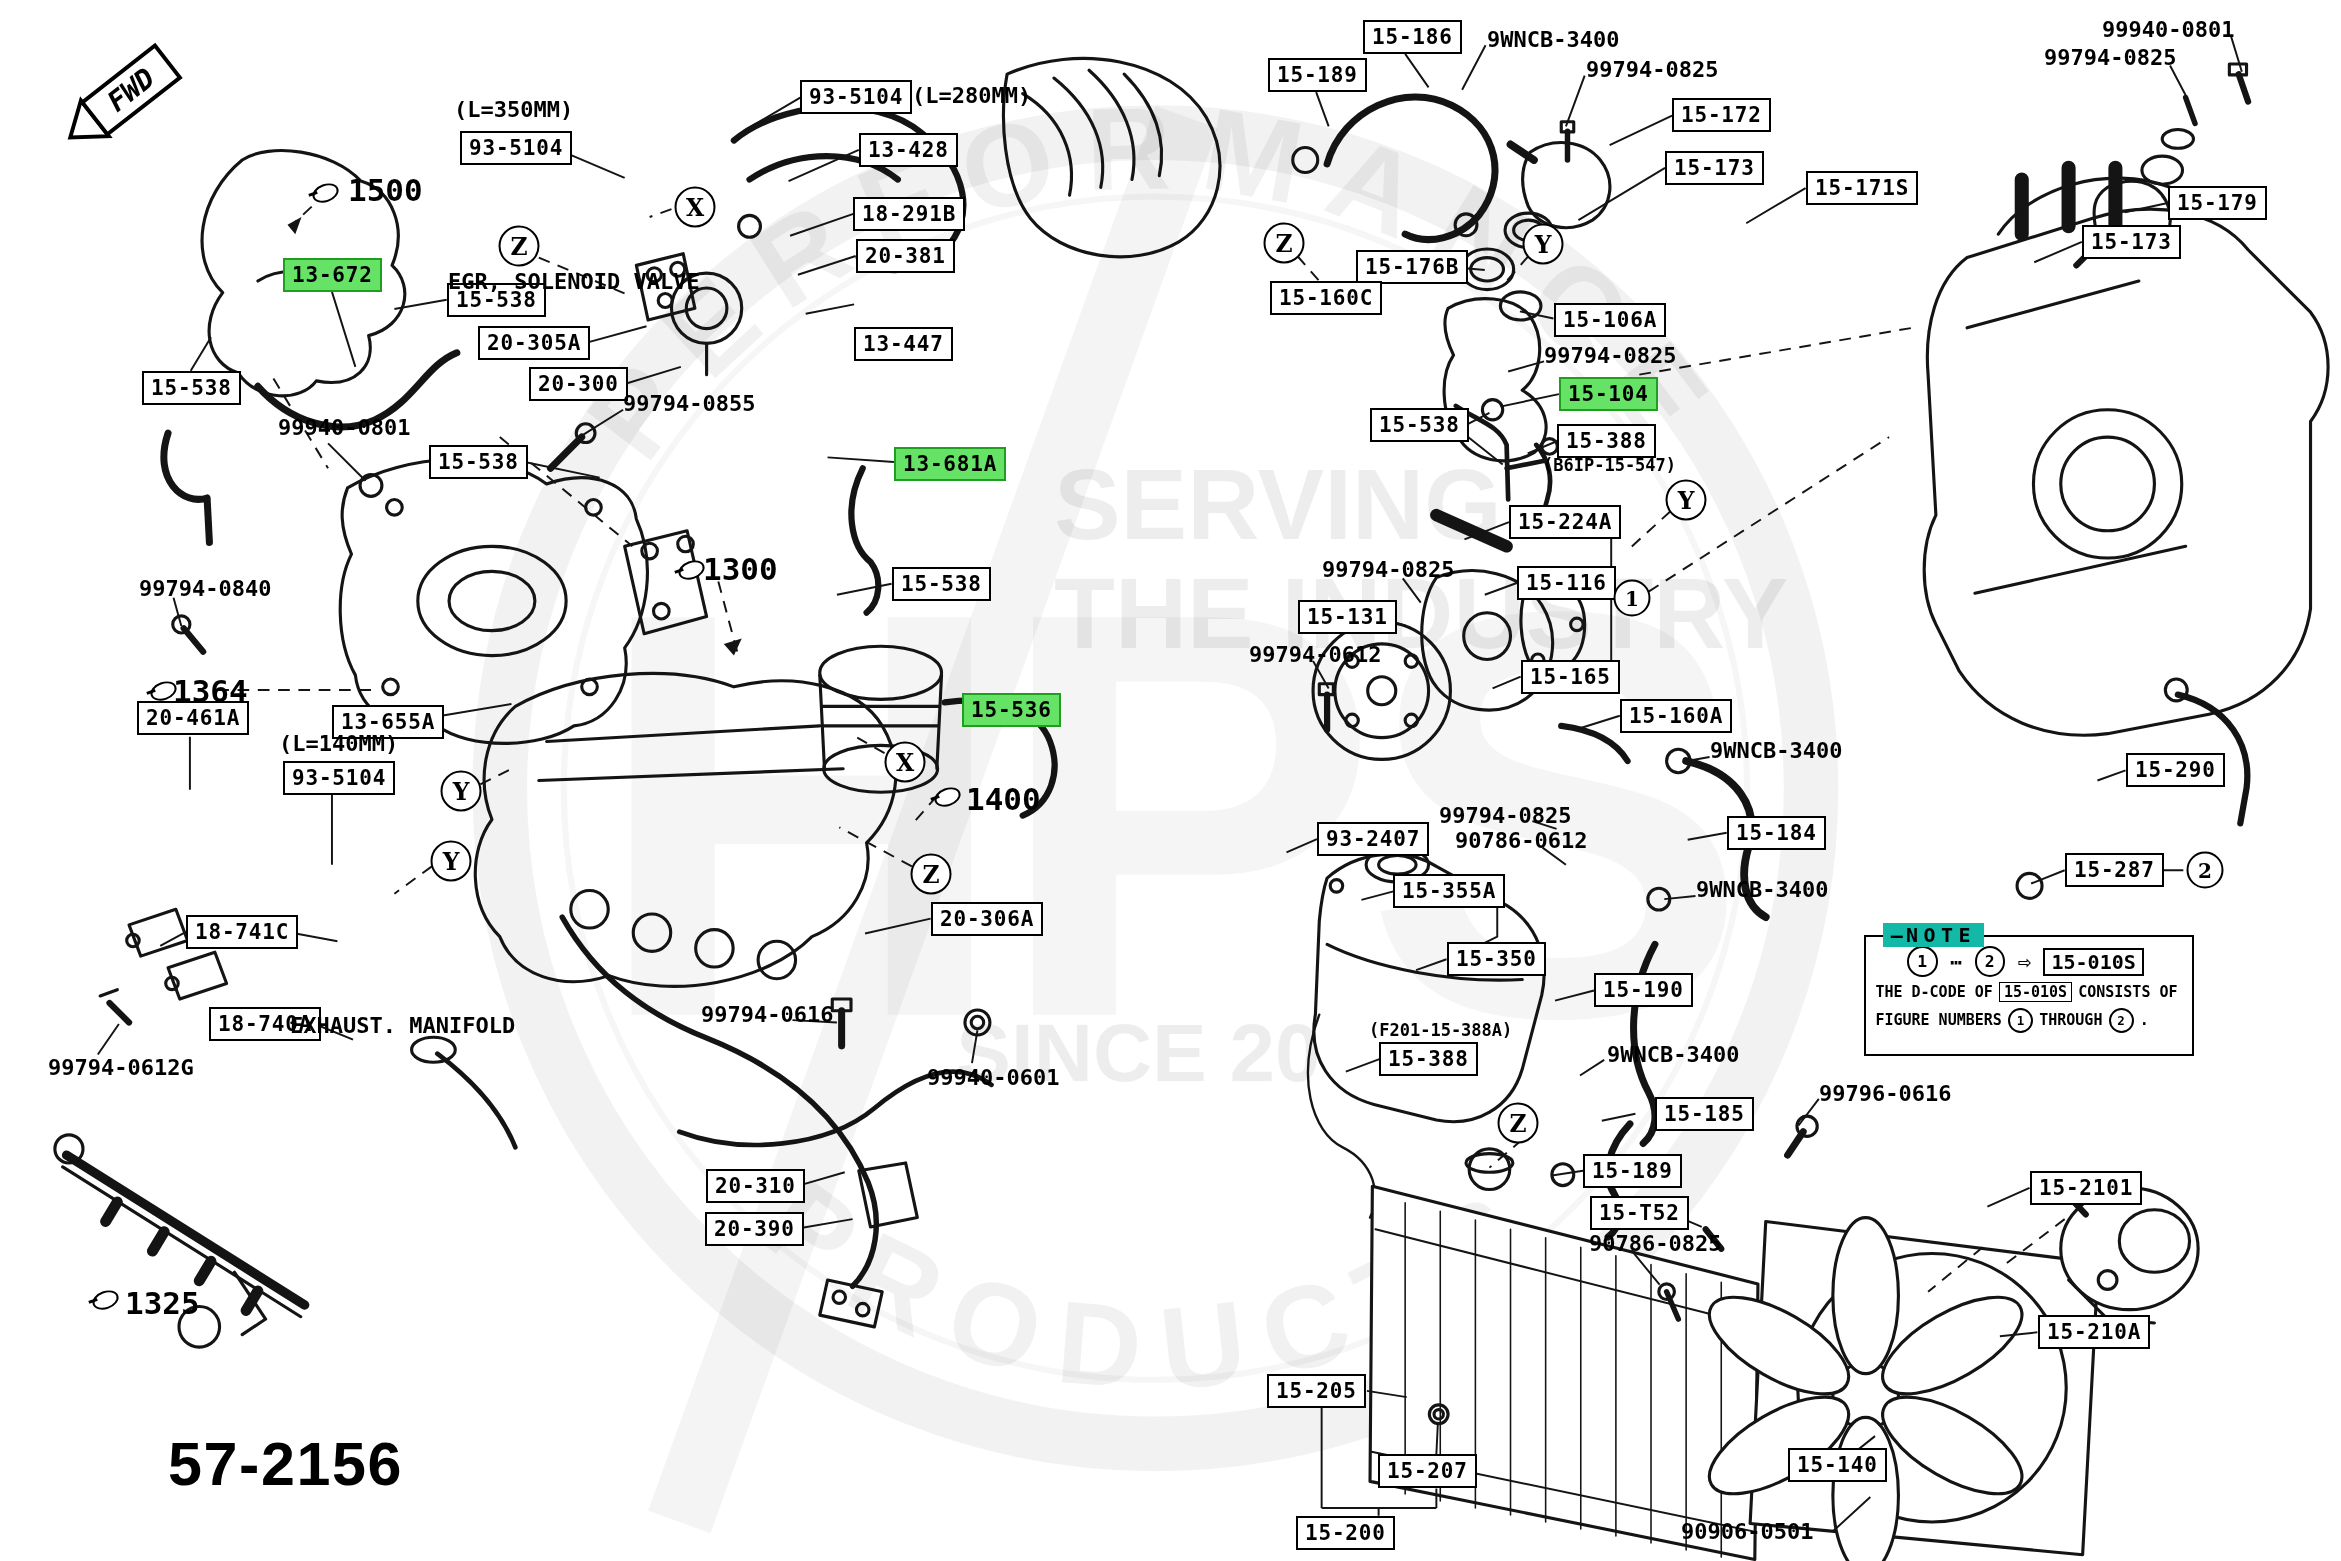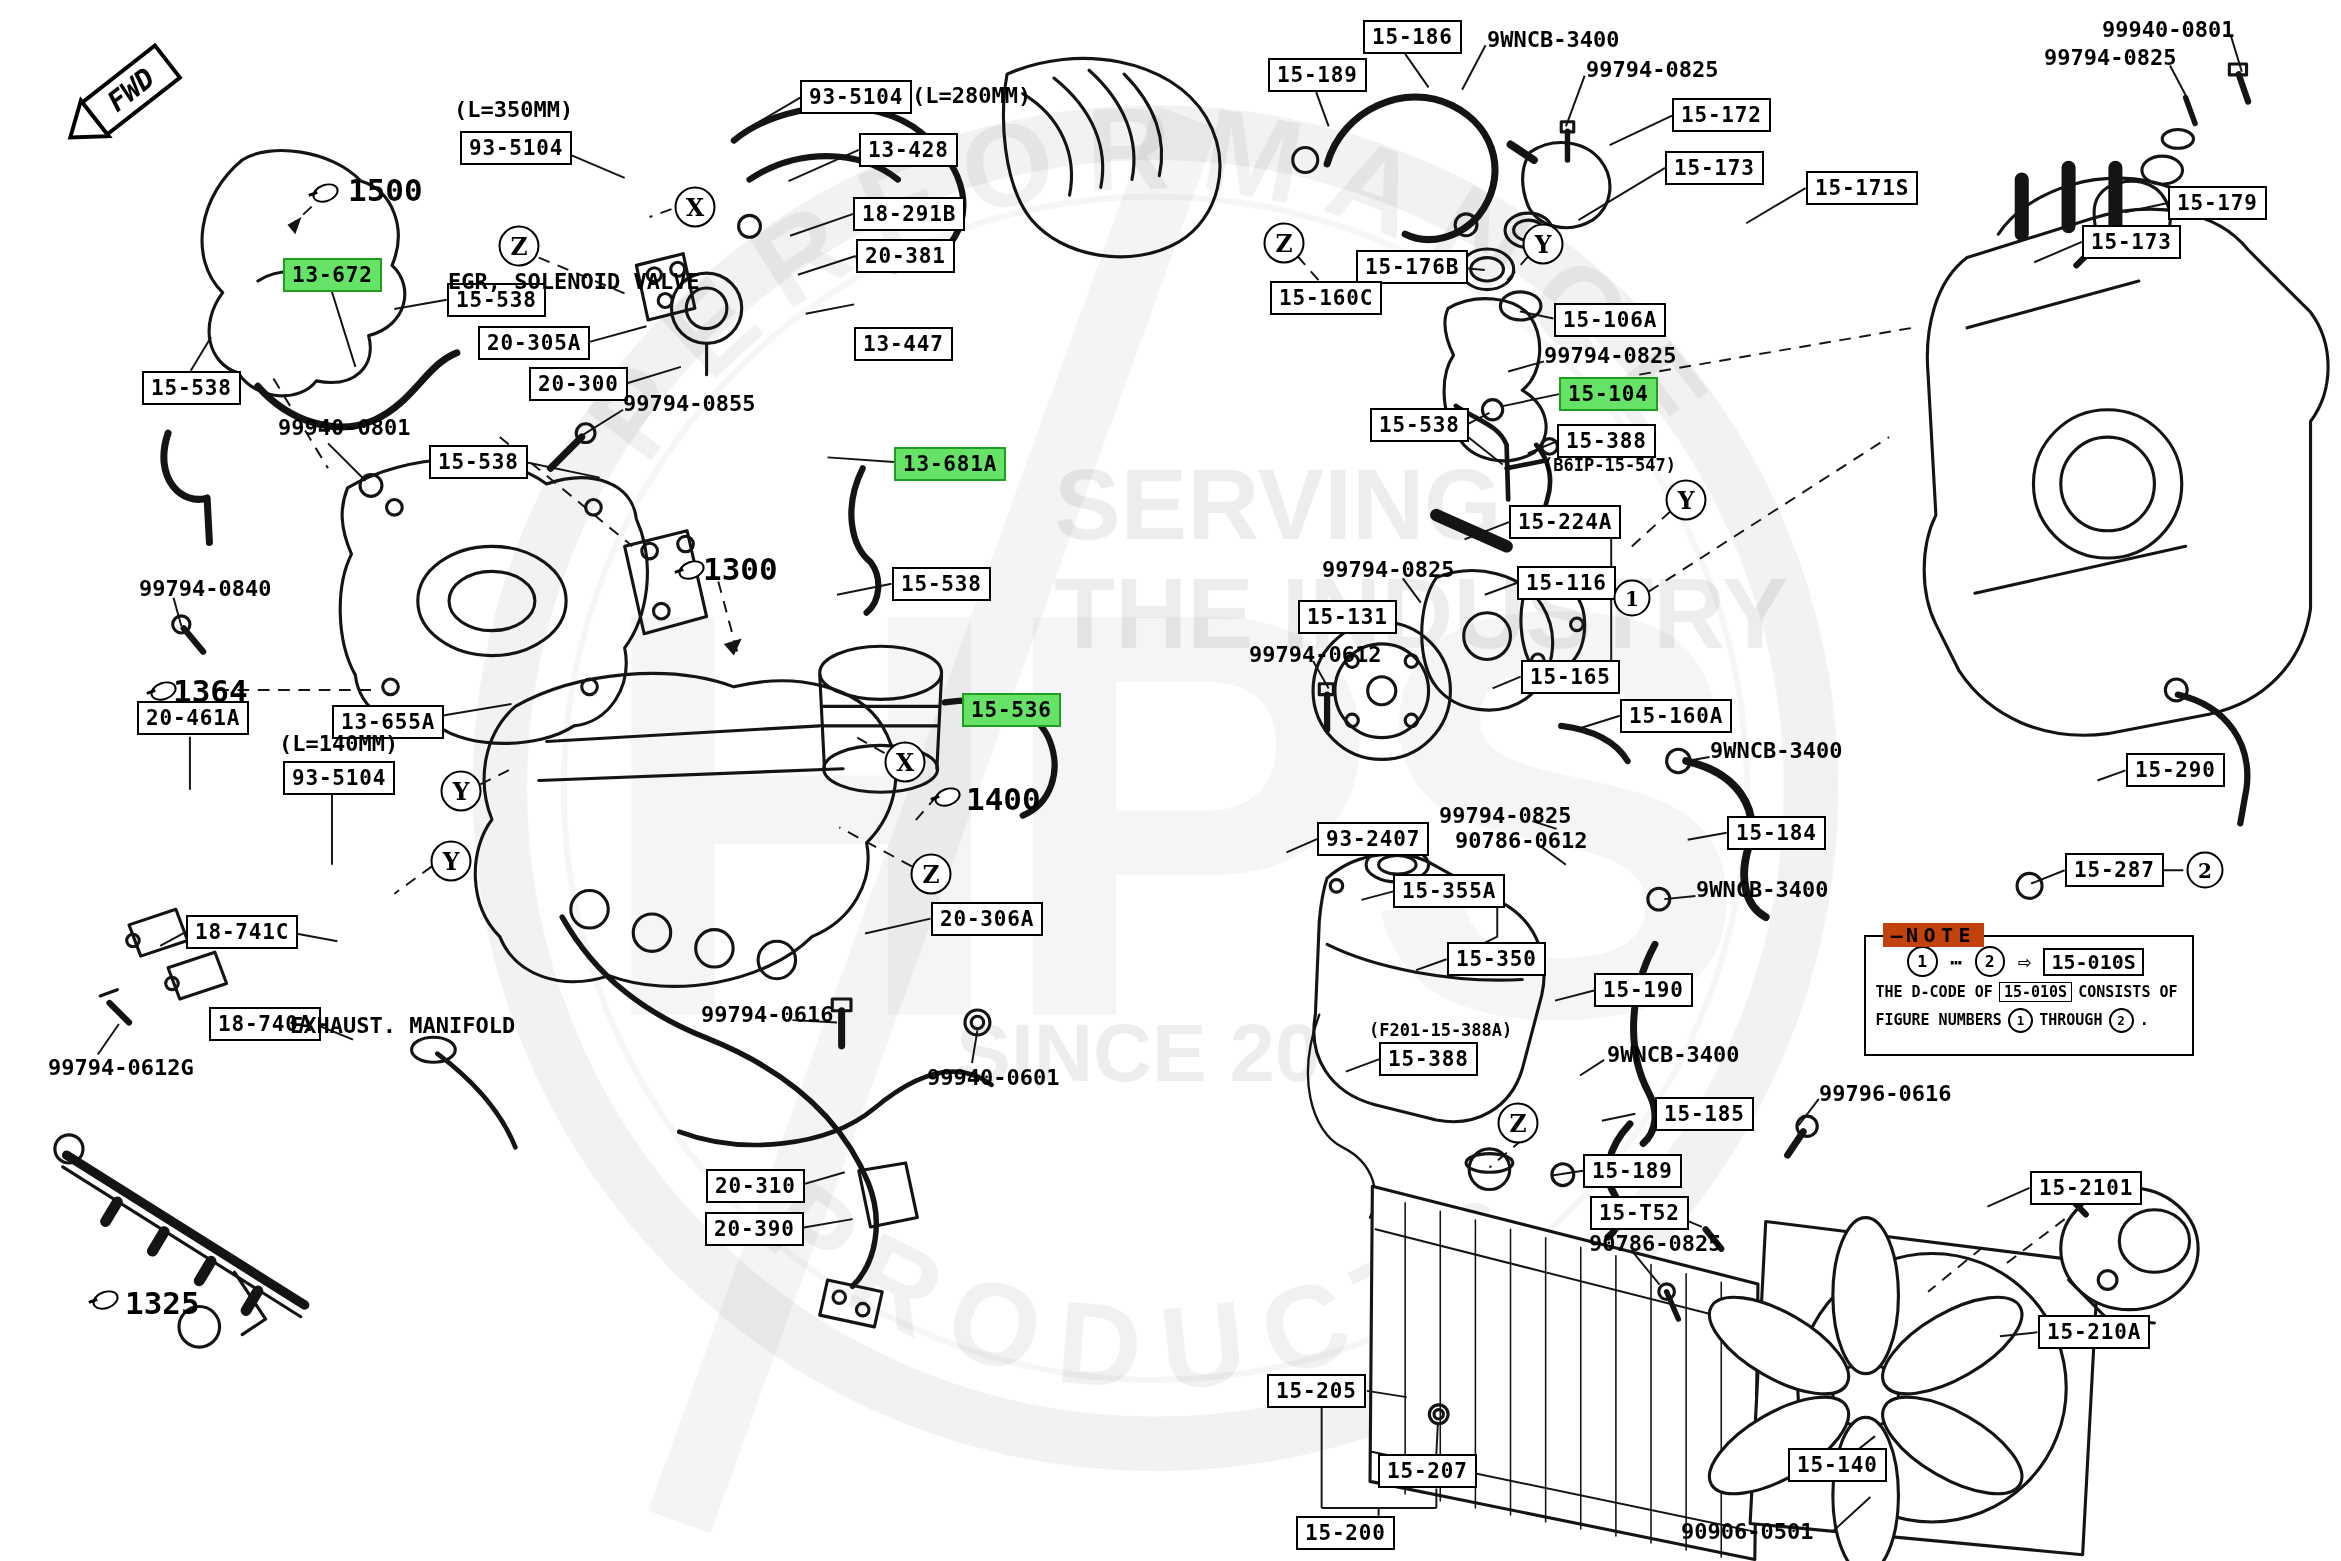--- a/index.html
+++ b/index.html
@@ -22,21 +22,21 @@
          font:bold 20px "DejaVu Serif",serif;display:flex;align-items:center;justify-content:center;
          transform:translate(-50%,-50%);background:#fff;z-index:6;}
   .clip{position:absolute;width:23.4px;height:14px;border:2.3px solid #000;border-radius:50%;
         transform:rotate(-20deg);background:#fff;z-index:6;}
   .clip:after{content:'';position:absolute;left:-4.7px;top:2.3px;width:8.6px;height:2.3px;background:#000;}
   .bigcode{position:absolute;left:168px;top:1429px;font:600 61px "Liberation Sans",sans-serif;
            letter-spacing:1.6px;color:#000;z-index:6;}
   
   #note{position:absolute;left:1864px;top:935px;width:326px;height:117px;
         border:2.3px solid #000;background:#fff;z-index:6;}
-  #note .title{position:absolute;top:-14px;left:17px;background:#c2410c;padding:0 7.8px;
+  #note .title{position:absolute;top:-14px;left:17px;background:#14b8a6;padding:0 7.8px;
         font:bold 20px "DejaVu Sans Mono",monospace;letter-spacing:5.5px;}
   #note .title:before{content:'—';letter-spacing:0;margin-right:3.1px;}
   .note-row1{margin:9.4px 0 0 41px;display:flex;gap:12.5px;align-items:center;
         font:bold 20px "DejaVu Sans Mono",monospace;}
   .note-row2,.note-row3{margin:5.5px 0 0 9.4px;font:bold 15px "DejaVu Sans Mono",monospace;
         display:flex;gap:6.2px;align-items:center;white-space:nowrap;}
   .nc{display:inline-flex;width:26.5px;height:26.5px;border:2.3px solid #000;border-radius:50%;
       align-items:center;justify-content:center;font-size:16.4px;flex:0 0 auto;}
   .nc.sm{width:21px;height:21px;border-width:2px;font-size:12.5px;}
   .inbox{border:2.3px double #000;padding:0 6.2px;font-weight:bold;}
@@ -276,20 +276,21 @@
   </div>
   <div class="note-row3">
     <span>FIGURE NUMBERS</span>
     <span class="nc sm">1</span>
     <span>THROUGH</span>
     <span class="nc sm">2</span>
     <span>.</span>
   </div>
 </div>
 
+<div class="bigcode">57-2156</div>
 
 <div id="labels">
       <div class="pbox" style="left: 460px; top: 131px;">93-5104</div>
       <div class="pbox" style="left: 800px; top: 80px;">93-5104</div>
       <div class="pbox" style="left: 859px; top: 133px;">13-428</div>
       <div class="pbox" style="left: 853px; top: 197px;">18-291B</div>
       <div class="pbox" style="left: 856px; top: 239px;">20-381</div>
       <div class="pbox" style="left: 854px; top: 287px; margin-top: 40px;">13-447</div>
       <div class="pbox" style="left: 447px; top: 283px;">15-538</div>
       <div class="pbox" style="left: 478px; top: 326px;">20-305A</div>

